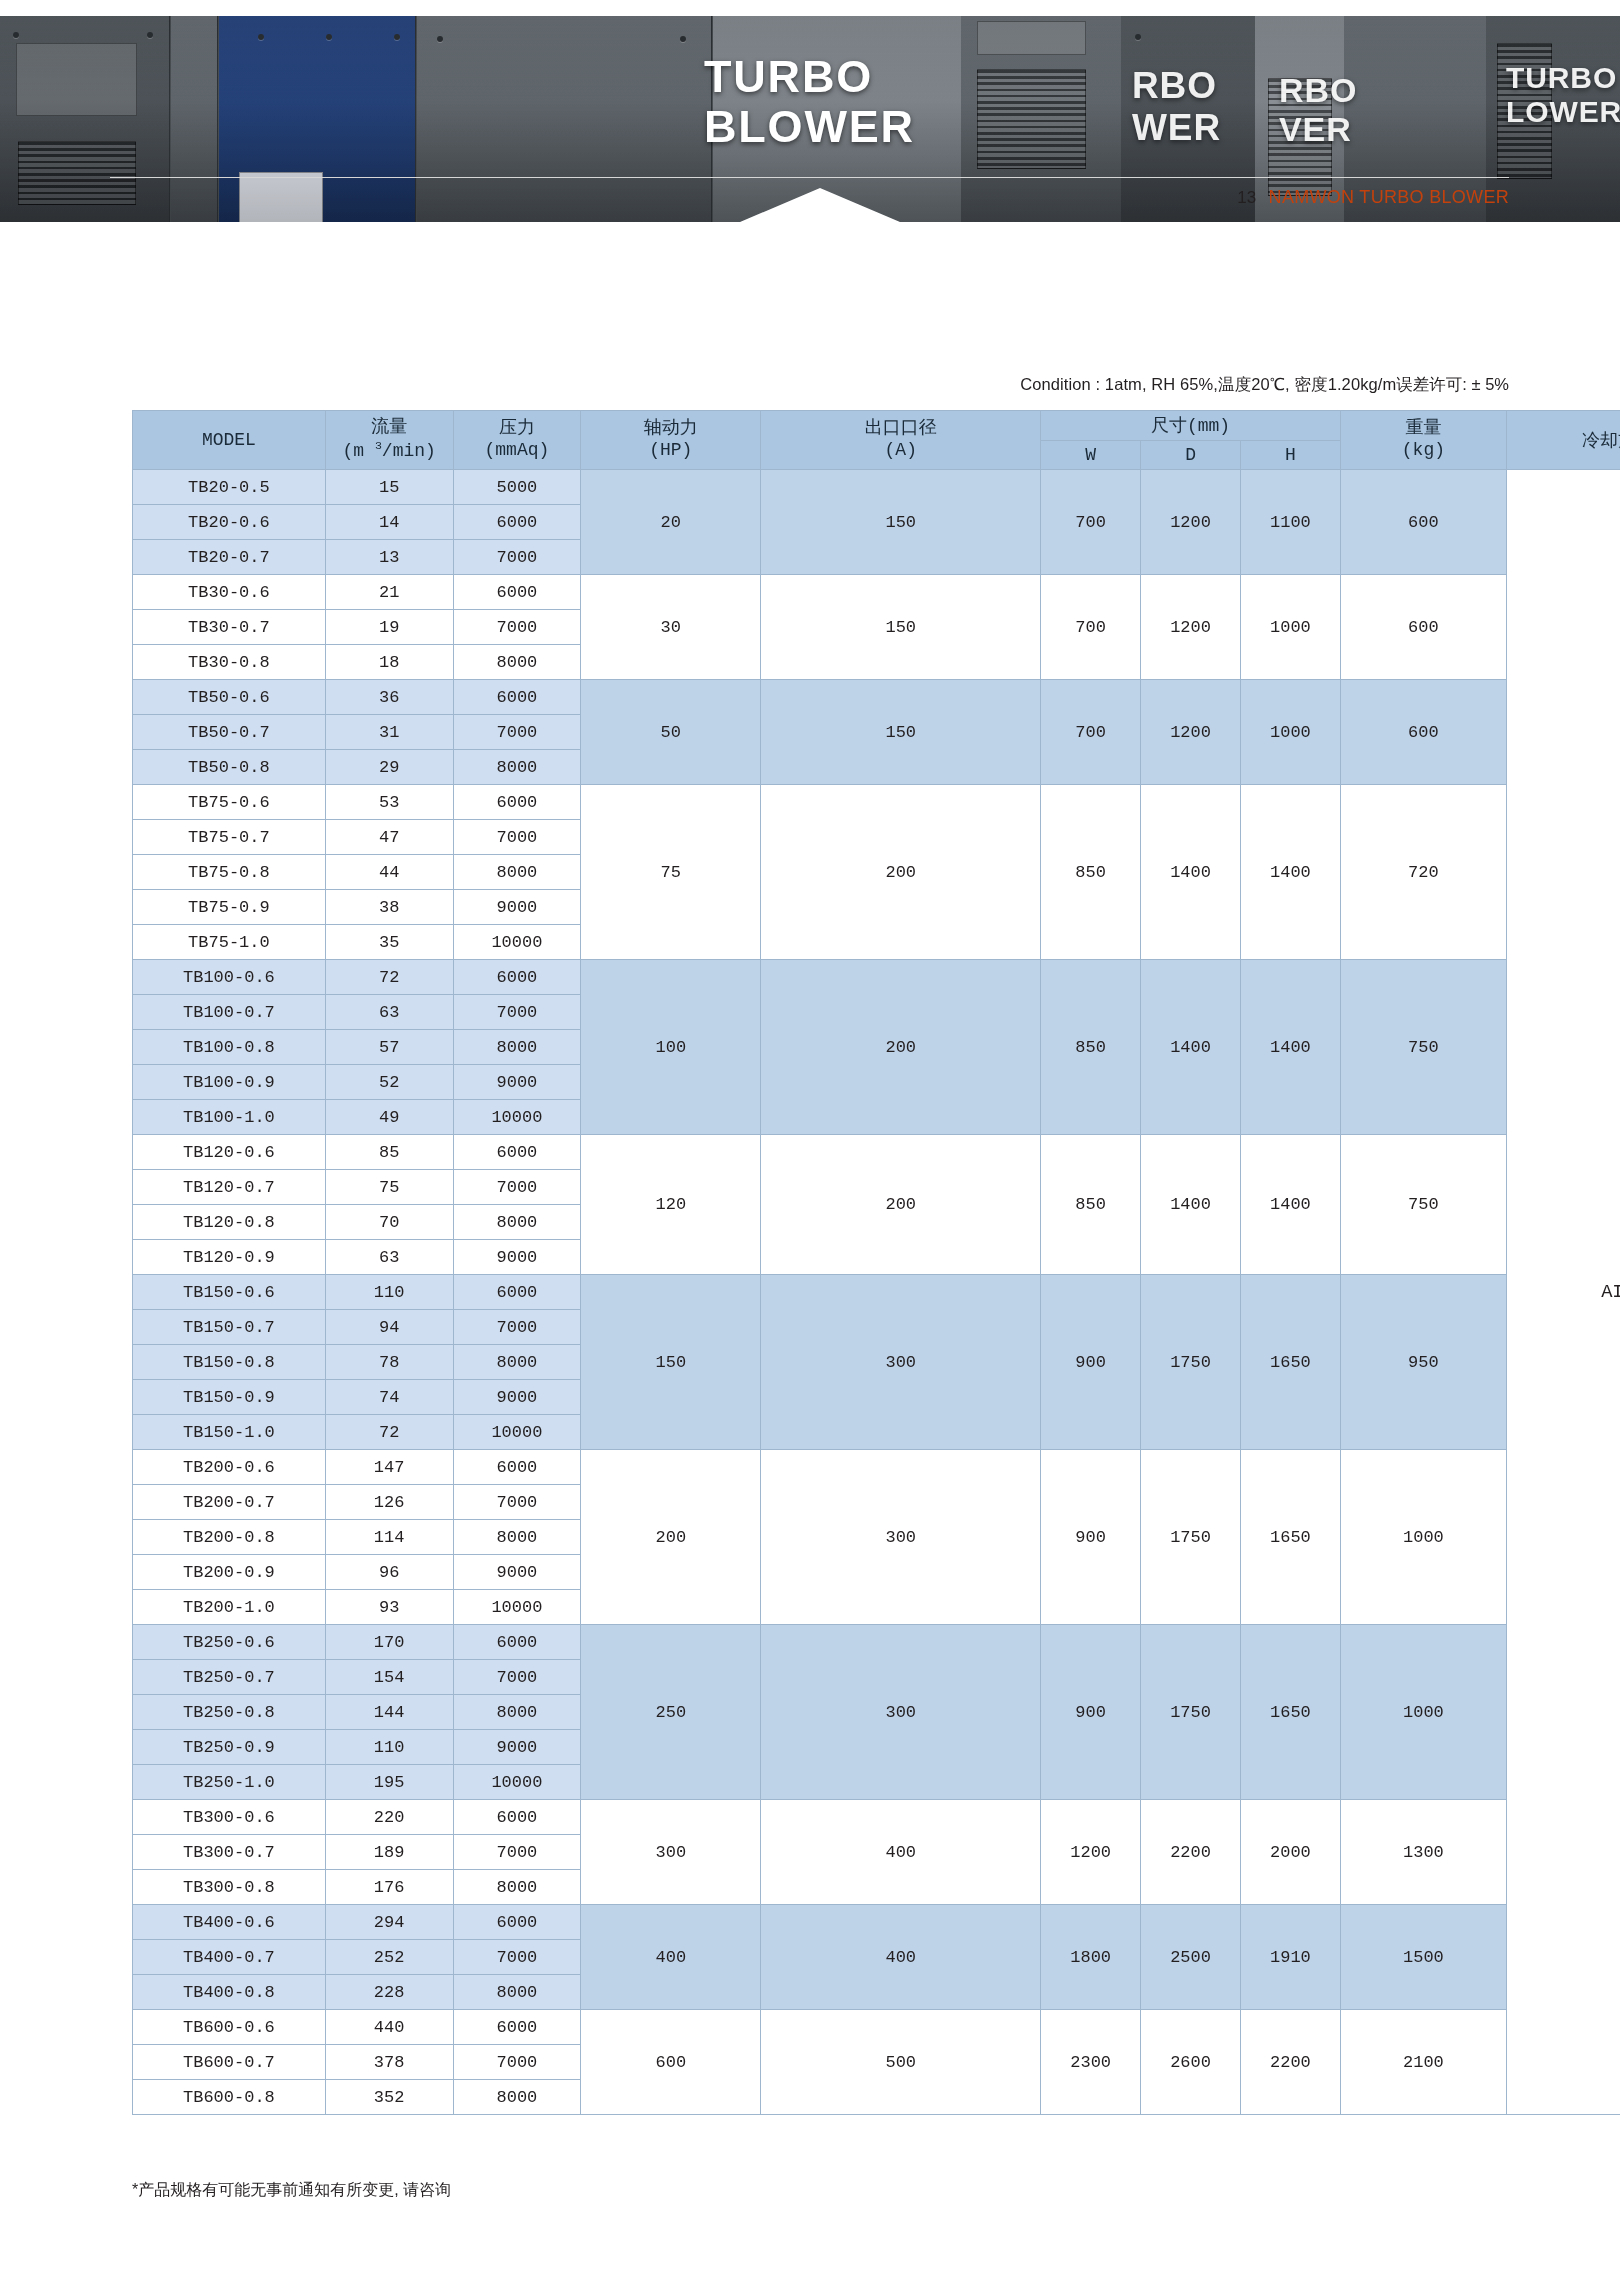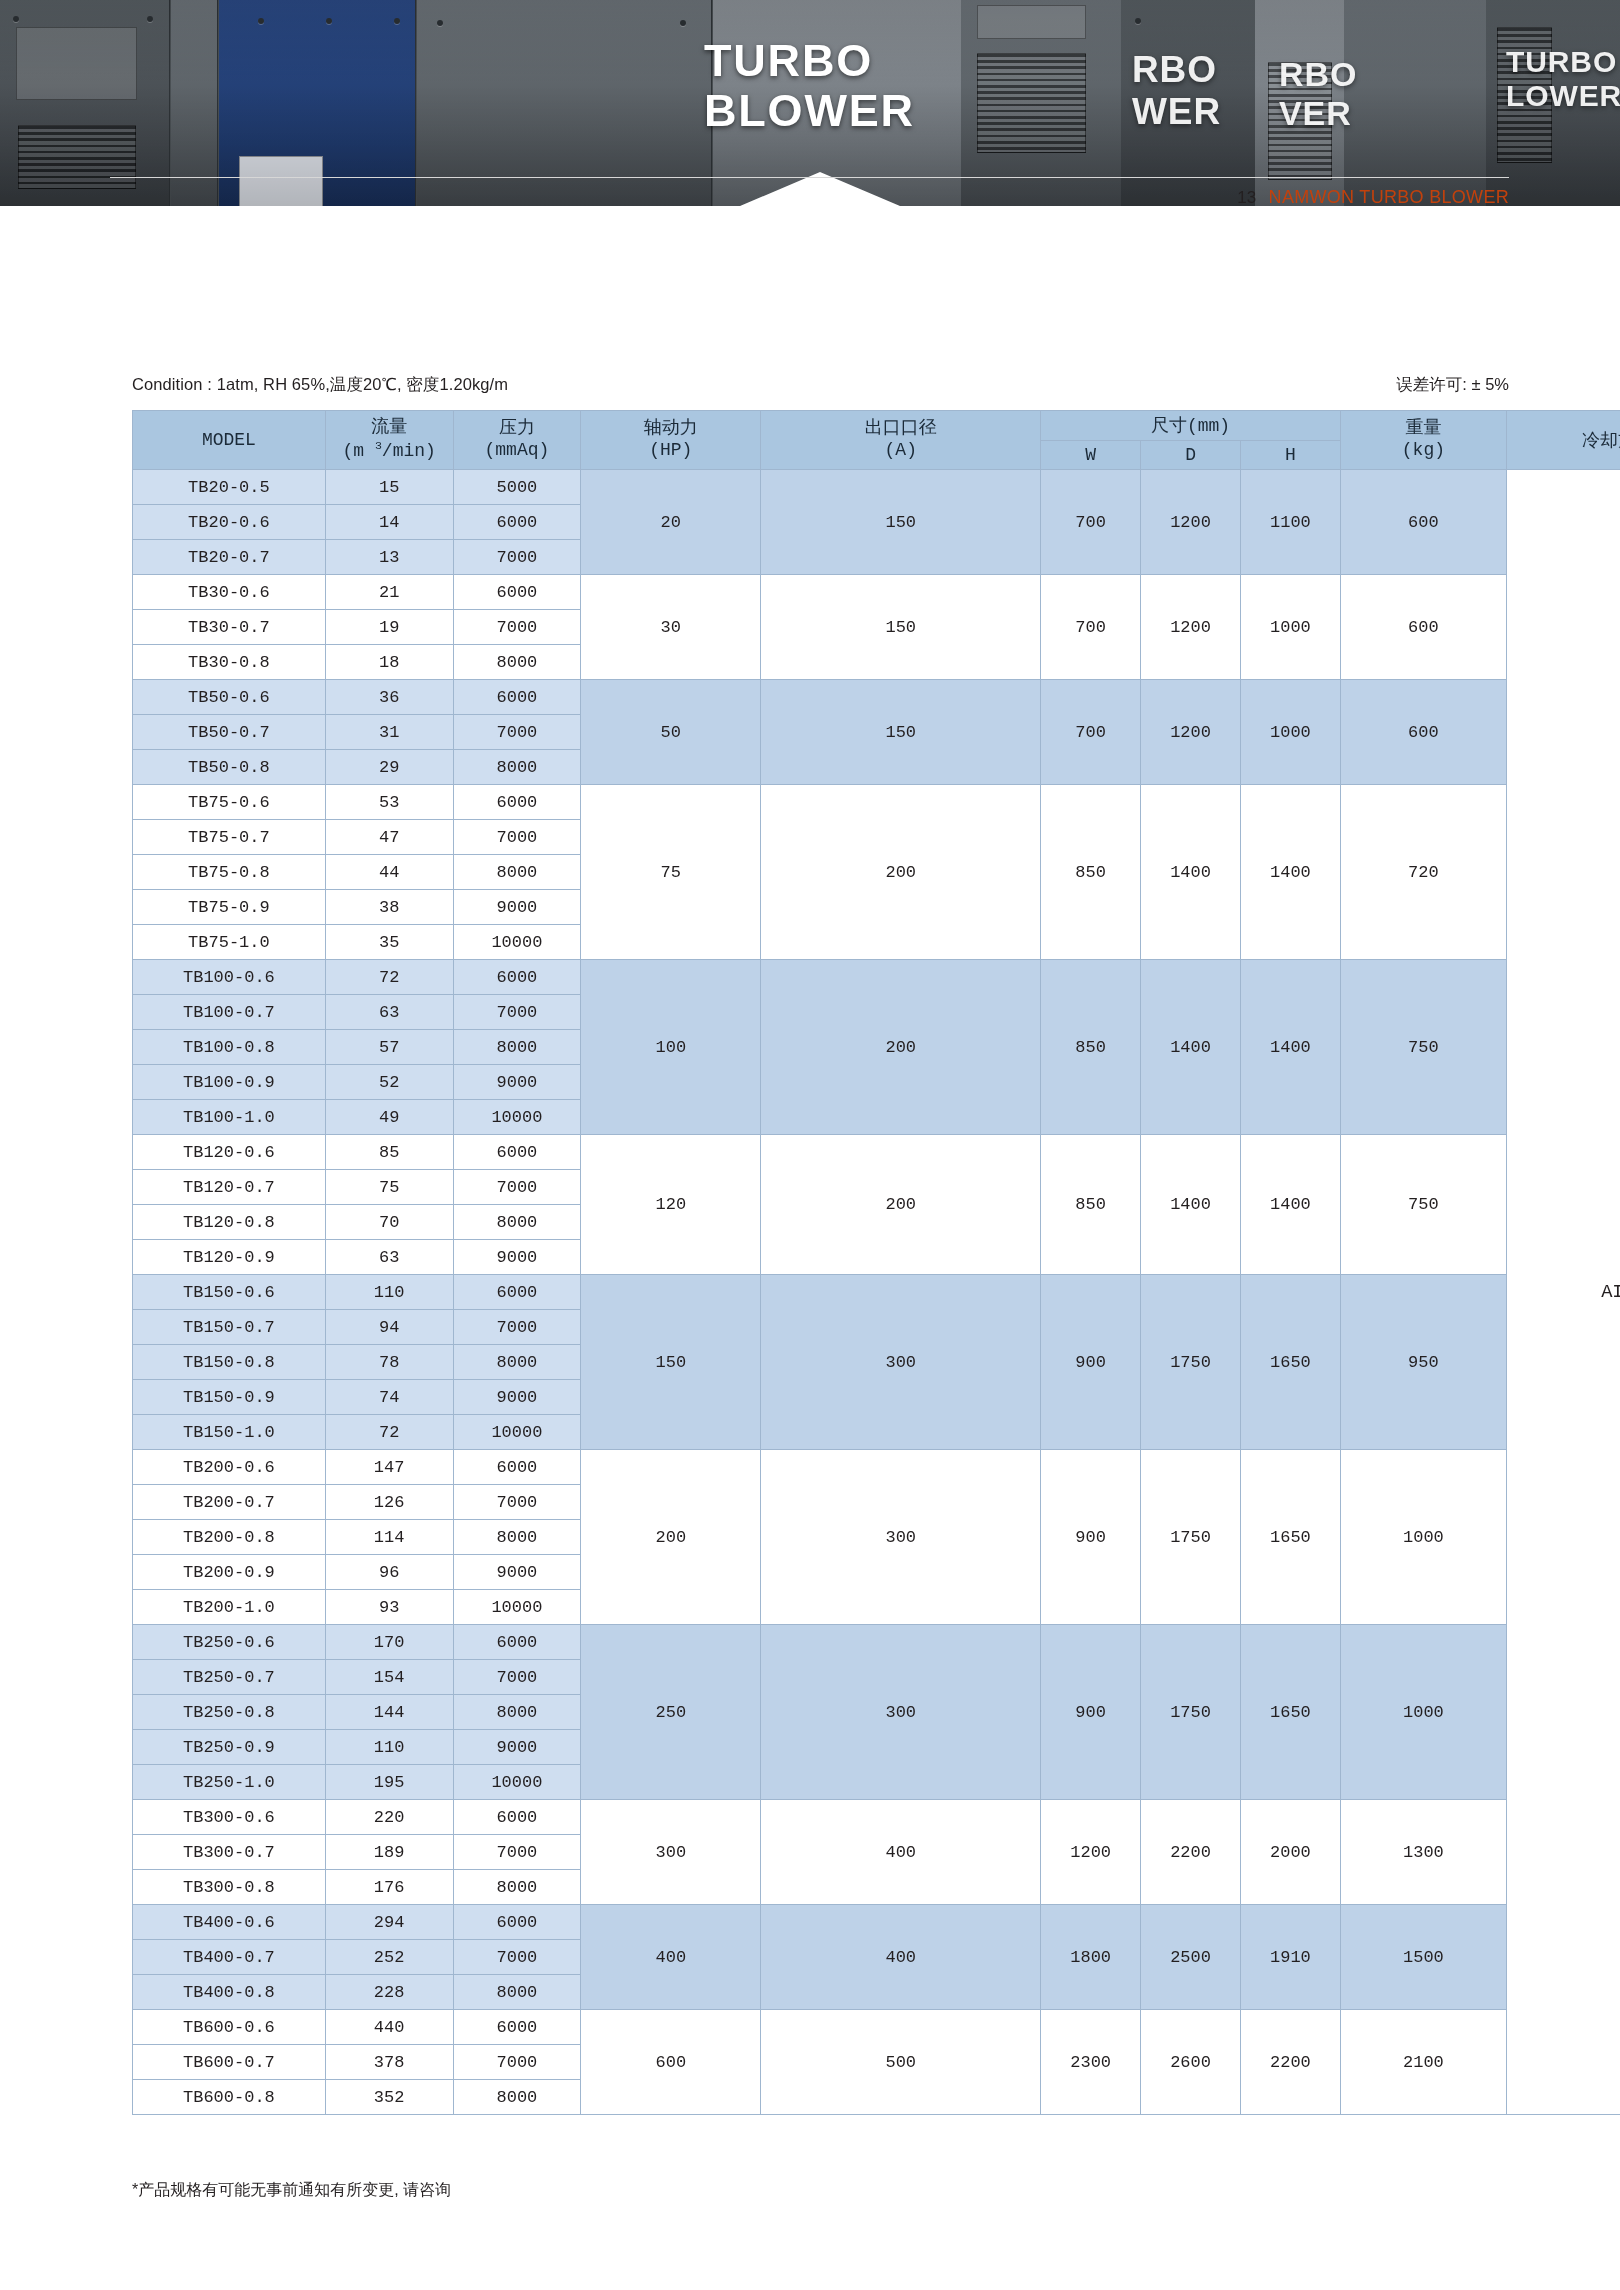--- a/index.html
+++ b/index.html
@@ -12,21 +12,21 @@
     height: 2290px;
     position: relative;
     font-family: "Liberation Sans", sans-serif;
     color: #231f20;
     overflow: hidden;
   }
 
   
   .banner {
     position: absolute;
-    top: 0; left: 0;
+    top: 16px; left: 0;
     width: 1620px;
     height: 242px;
     overflow: hidden;
     background: #3f4448;
   }
   .banner-photo {
     position: absolute;
     inset: 0;
     background: #4a5054;
   }
@@ -105,21 +105,21 @@
     left: 0;
     top: 242px;
     width: 1620px;
   }
   .cond-row {
     position: absolute;
     left: 132px;
     top: 132px;
     width: 1377px;
     display: flex;
-    justify-content: space-between;
+    justify-content: flex-end;
     align-items: baseline;
     font-size: 16.5px;
     color: #231f20;
   }
   .cond-left { letter-spacing: 0.1px; }
   .cond-right { font-size: 16.5px; }
 
   table.spec {
     position: absolute;
     left: 132px;

